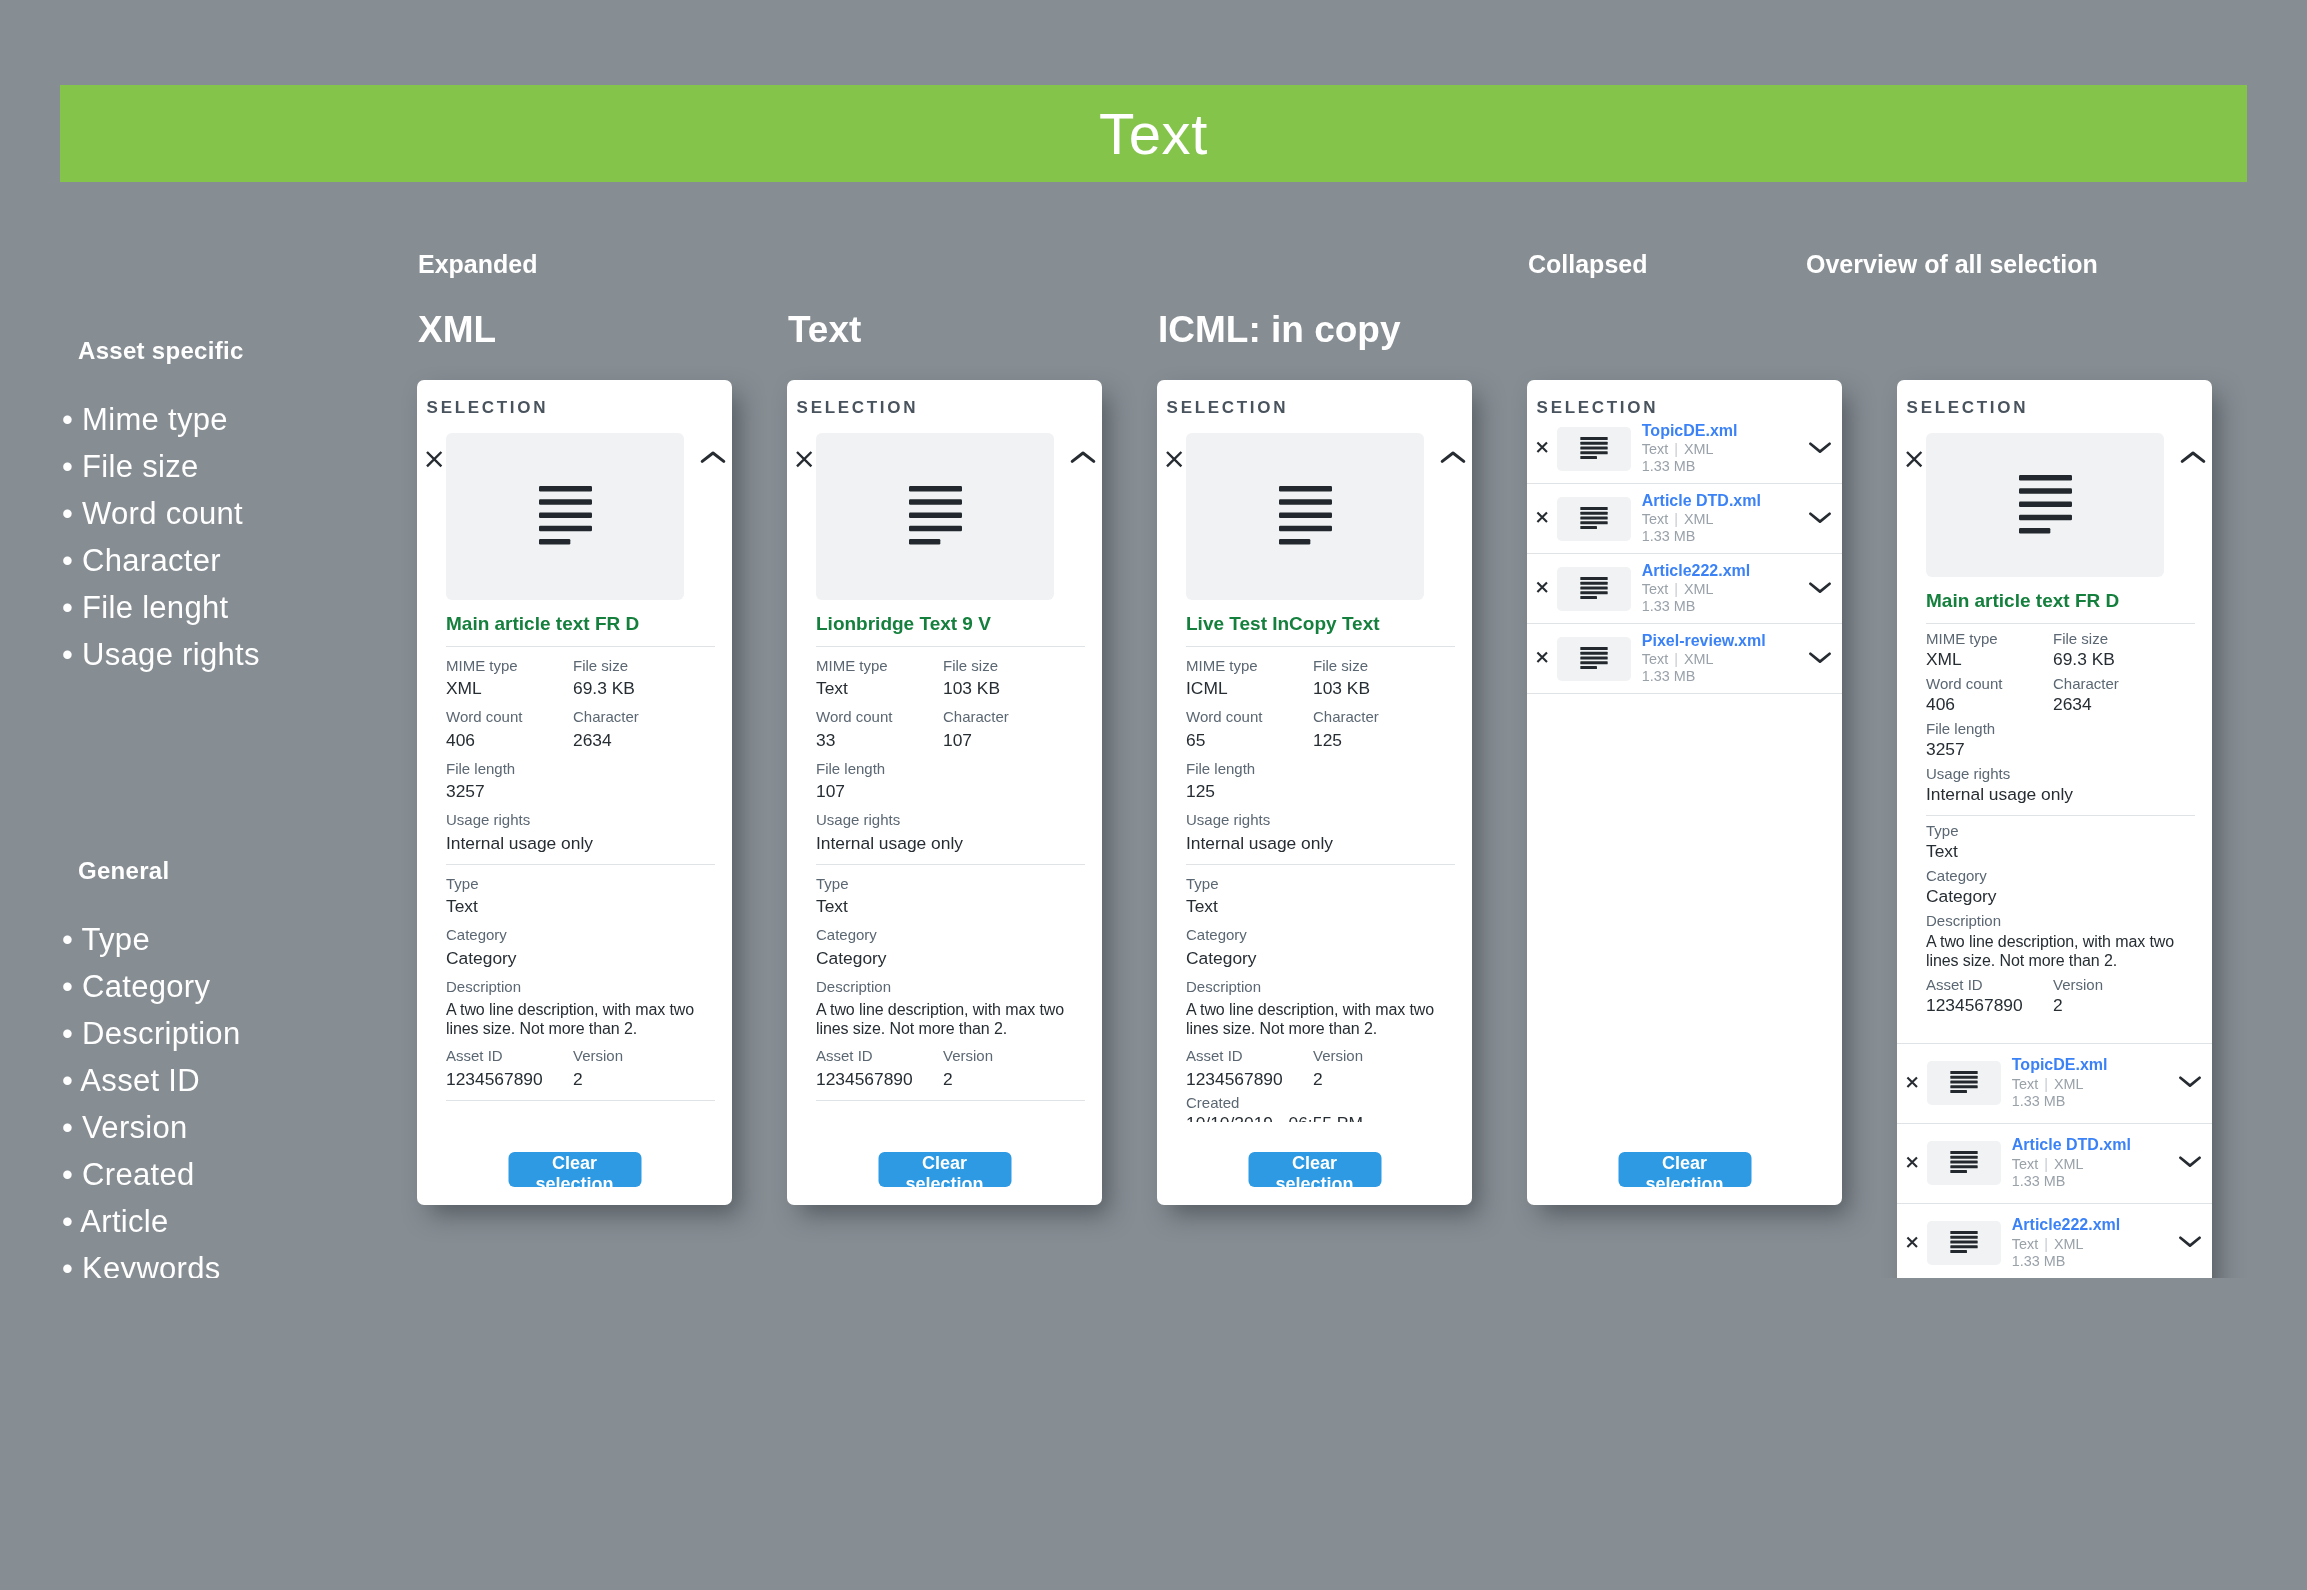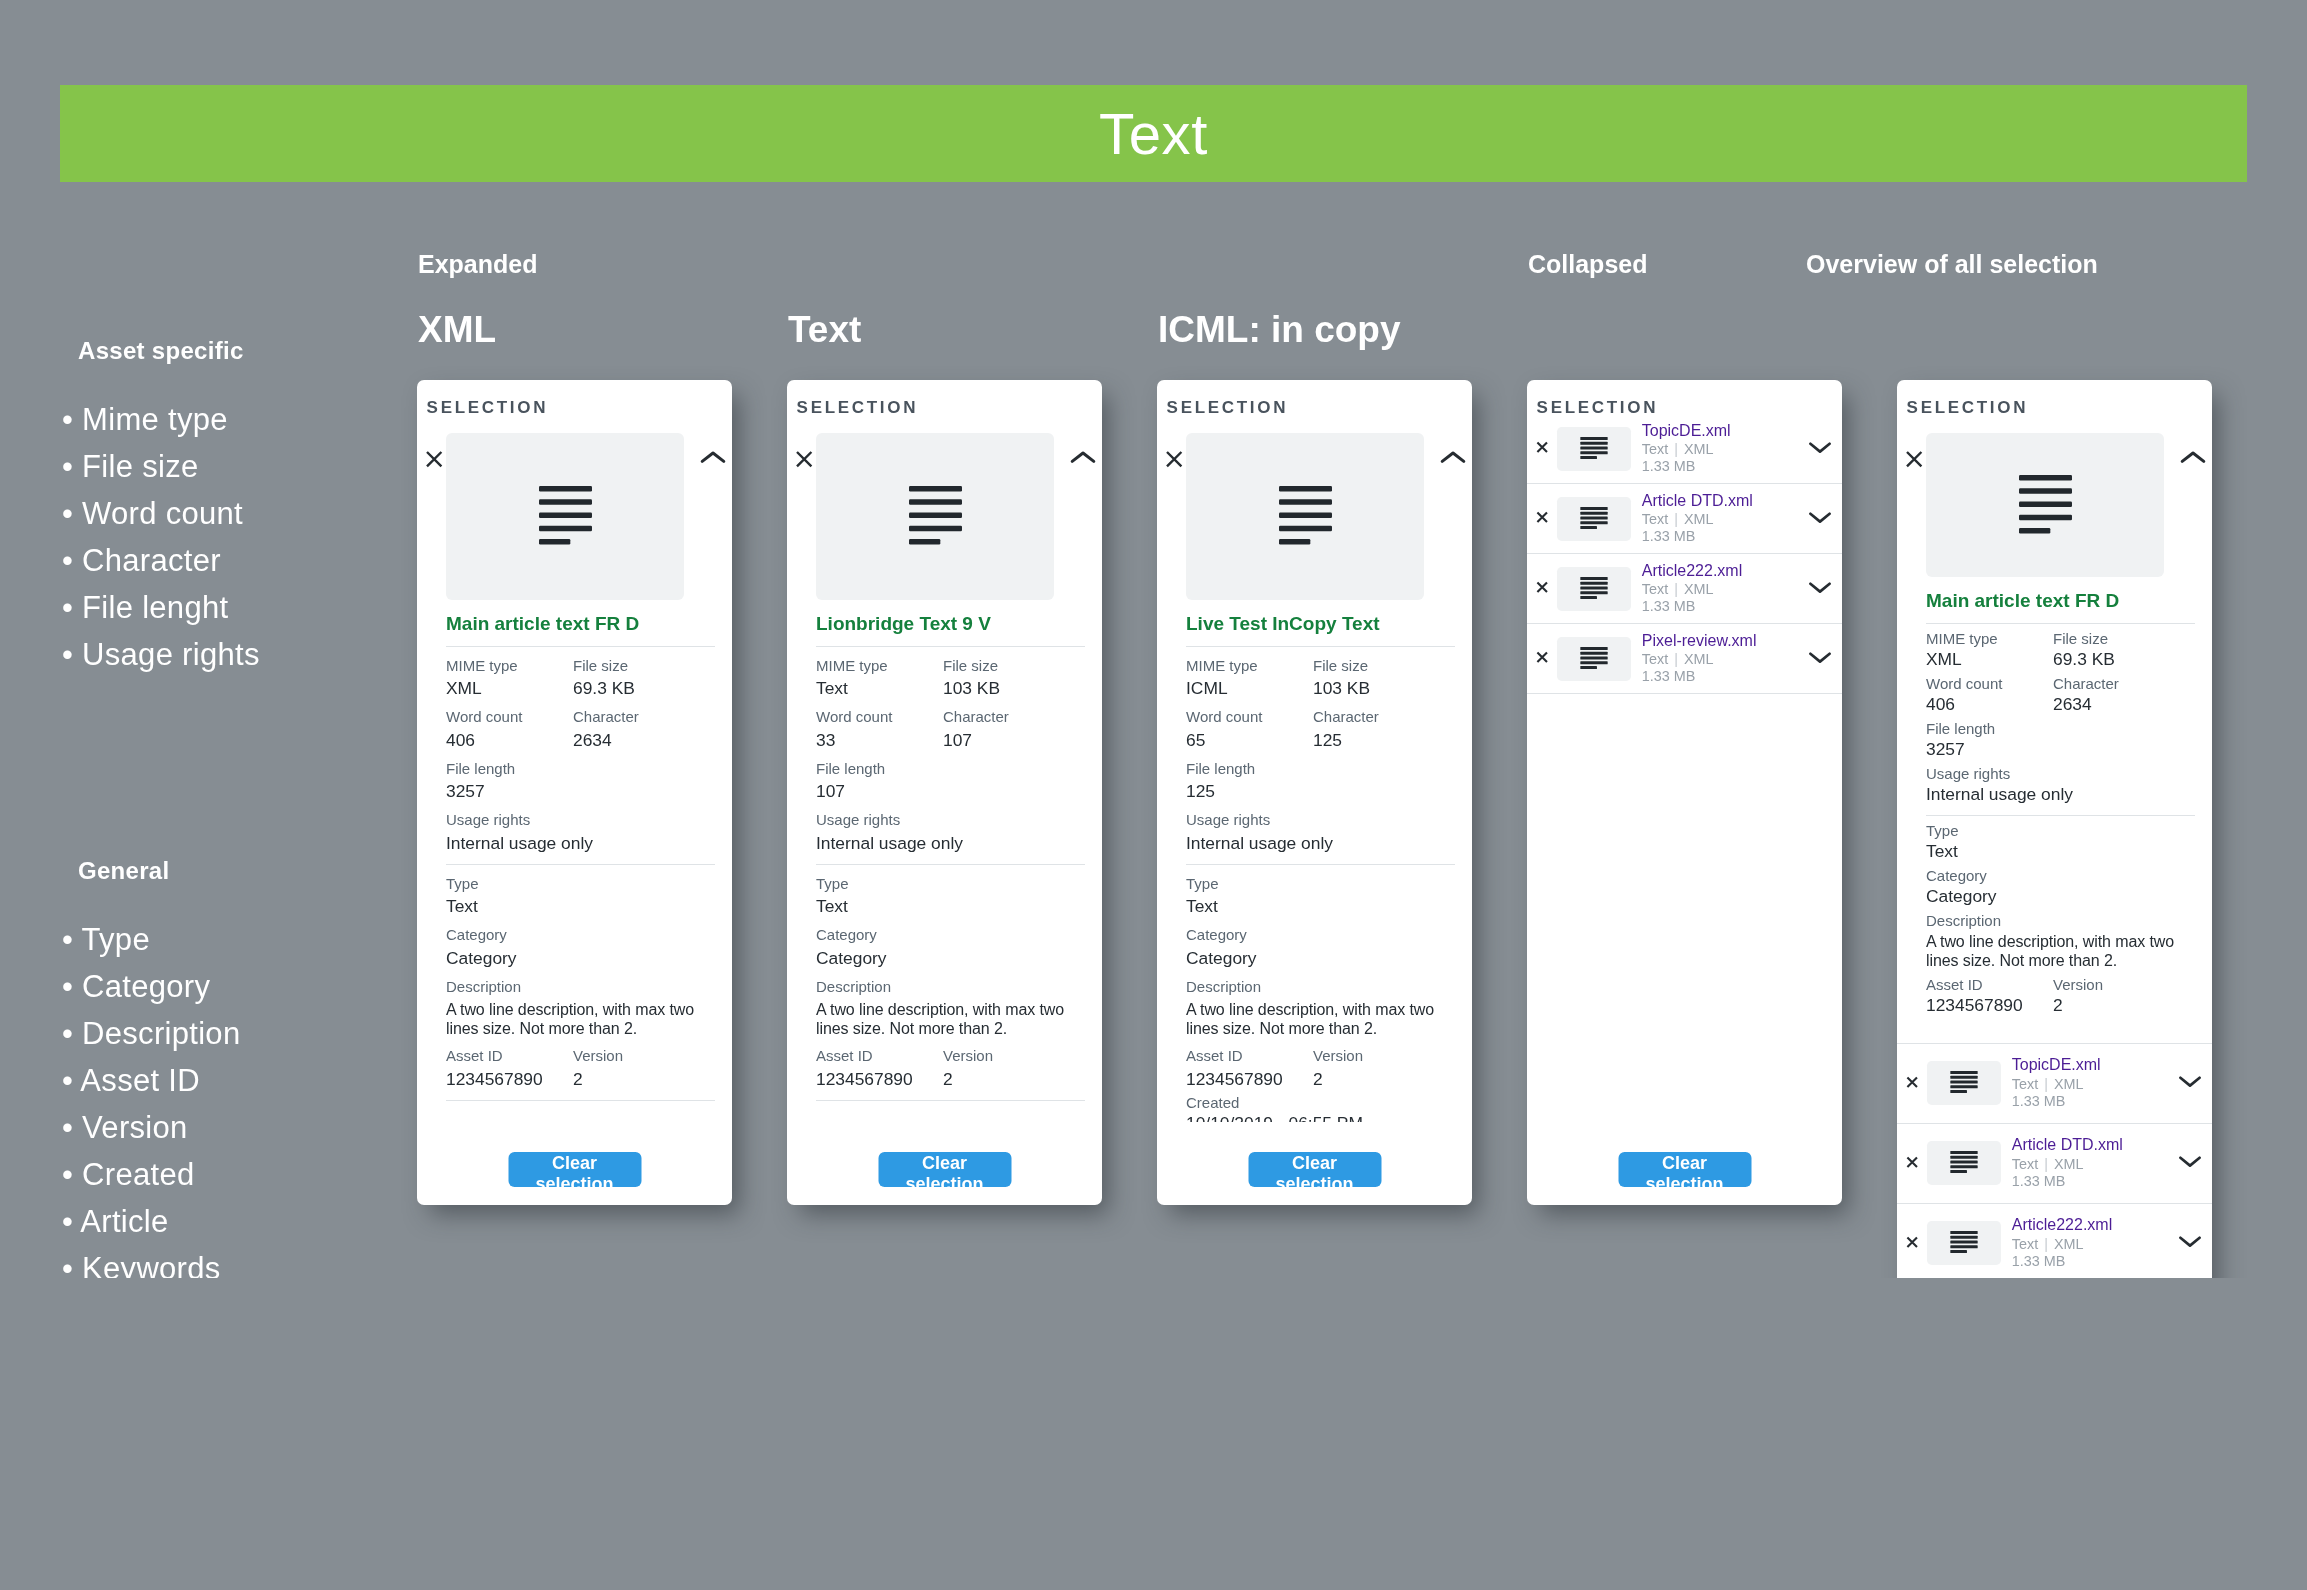--- a/index.html
+++ b/index.html
@@ -66,21 +66,21 @@
 
   
   .file-list{margin-top:34px}
   .compact .file-list{margin-top:28px;border-top:1.2px solid var(--divider)}
   .frw{position:relative;height:70px;border-bottom:1.2px solid var(--divider);display:flex;align-items:center}
   .compact .frw{height:80px}
   .x-sm{margin-left:8.4px;flex:none;cursor:pointer}
   .sthumb{width:74px;height:44px;background:var(--thumb);border-radius:4.8px;margin-left:7.2px;flex:none;
           display:flex;align-items:center;justify-content:center}
   .meta{margin-left:10.8px;flex:1;min-width:0}
-  .fname{font-size:16px;font-weight:400;color:#4c1d95;line-height:18px;white-space:nowrap}
+  .fname{font-size:16px;font-weight:700;color:#3b82f6;line-height:18px;white-space:nowrap}
   .fkind{font-size:14.4px;color:var(--muted);line-height:17px;margin-top:1.8px}
   .sep{color:#C6CBD1;margin:0 6px}
   .sep::before{content:"|"}
   .fsize{font-size:14.4px;color:var(--muted);line-height:17px}
   .chev-sm{margin-right:9.6px;flex:none;cursor:pointer}
 </style>
 </head>
 <body>
 
 <div class="stage">

